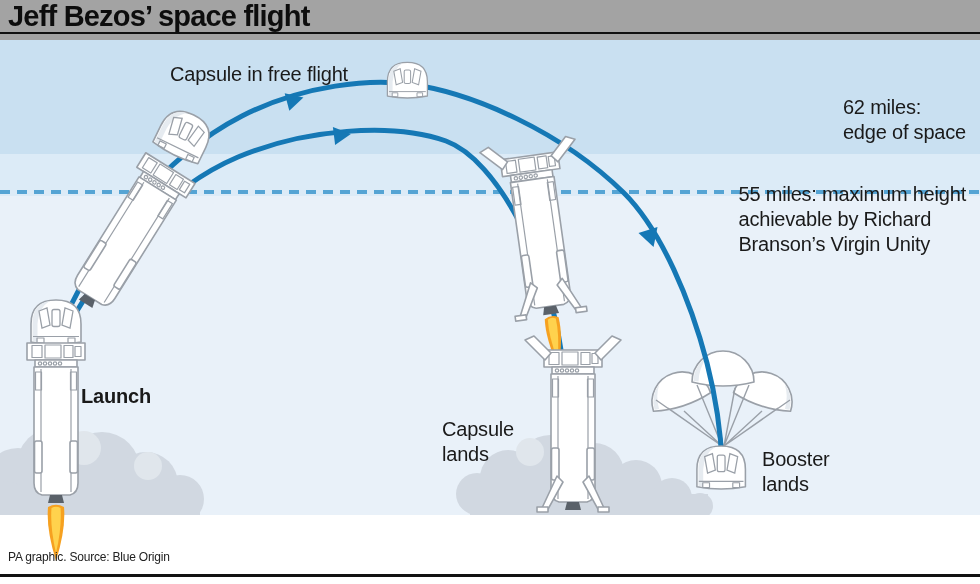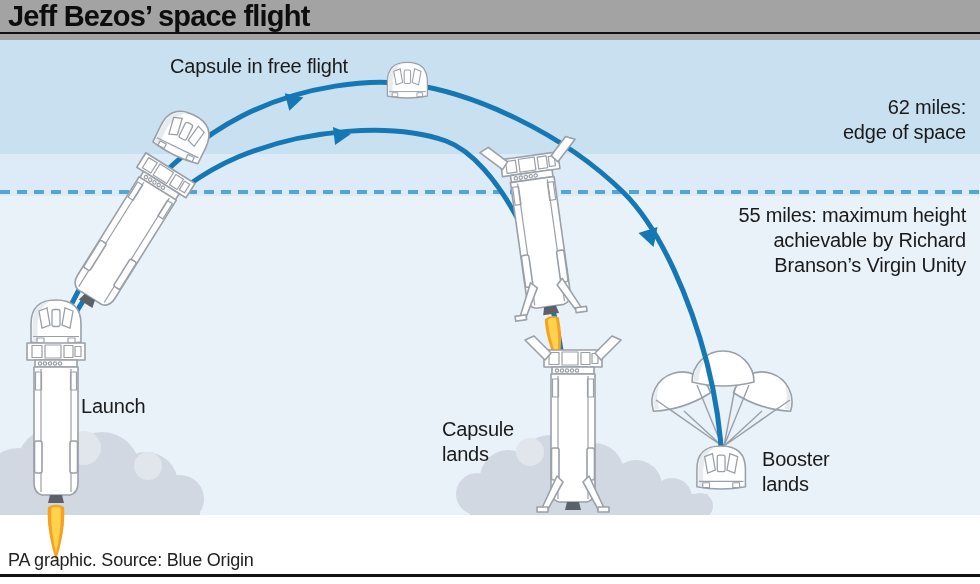--- a/index.html
+++ b/index.html
@@ -14,23 +14,23 @@
   }
   .band{position:absolute;left:0;right:0;}
   #band-top{top:40px;height:114px;background:var(--sky-top);}
   #band-mid{top:154px;height:42px;background:var(--sky-mid);}
   #band-low{top:196px;height:319px;background:var(--sky-low);}
   svg#scene{position:absolute;left:0;top:0;}
   .label{
     position:absolute;font-size:20px;line-height:25px;color:var(--text-dark);
     white-space:pre-line;letter-spacing:-0.2px;
   }
-  .label.r{text-align:right;}
+  .label.r{text-align:left;}
   #footer{
-    position:absolute;left:8px;top:550px;font-size:18px;color:#222;
+    position:absolute;left:8px;top:550px;font-size:12px;color:#222;
     letter-spacing:-0.2px;
   }
   
   .dash{stroke:var(--dashed-blue);stroke-width:4;stroke-dasharray:10 7;fill:none;}
   .arc{fill:none;stroke:var(--trajectory-blue);stroke-width:5;}
   .arrow{fill:var(--trajectory-blue);stroke:none;}
   .vehicle{fill:#fff;stroke:var(--outline-gray);stroke-width:1.6;stroke-linejoin:round;}
   .vdetail{fill:none;stroke:var(--outline-gray);stroke-width:1.2;stroke-linejoin:round;}
   .shade{fill:#e6ebf0;stroke:none;}
   .nozzle{fill:var(--nozzle-gray);stroke:none;}
@@ -190,27 +190,27 @@
       <use href="#booster"></use>
       <use href="#brakes"></use>
       <use href="#legs"></use>
     </g>
 
     <g>
       <use href="#capsule" transform="translate(694,443) scale(0.97)"></use>
     </g>
   </svg>
 
-  <div class="label" style="left:170px;top:54px;">Capsule in free flight</div>
+  <div class="label" style="left:170px;top:62px;">Capsule in free flight</div>
   <div class="label r" style="right:14px;top:95px;">62 miles:
 edge of space</div>
-  <div class="label r" style="right:14px;top:203px;">55 miles: maximum height
+  <div class="label r" style="right:14px;top:182px;">55 miles: maximum height
 achievable by Richard
 Branson’s Virgin Unity</div>
-  <div class="label" style="left:81px;top:394px;">Launch</div>
+  <div class="label" style="left:81px;top:384px;font-weight:bold;">Launch</div>
   <div class="label" style="left:442px;top:417px;">Capsule
 lands</div>
   <div class="label" style="left:762px;top:447px;">Booster
 lands</div>
 
   <div id="footer">PA graphic. Source: Blue Origin</div>
   <div class="rule" style="top:574px;height:3px;"></div>
 </div>
 
 </body></html>

